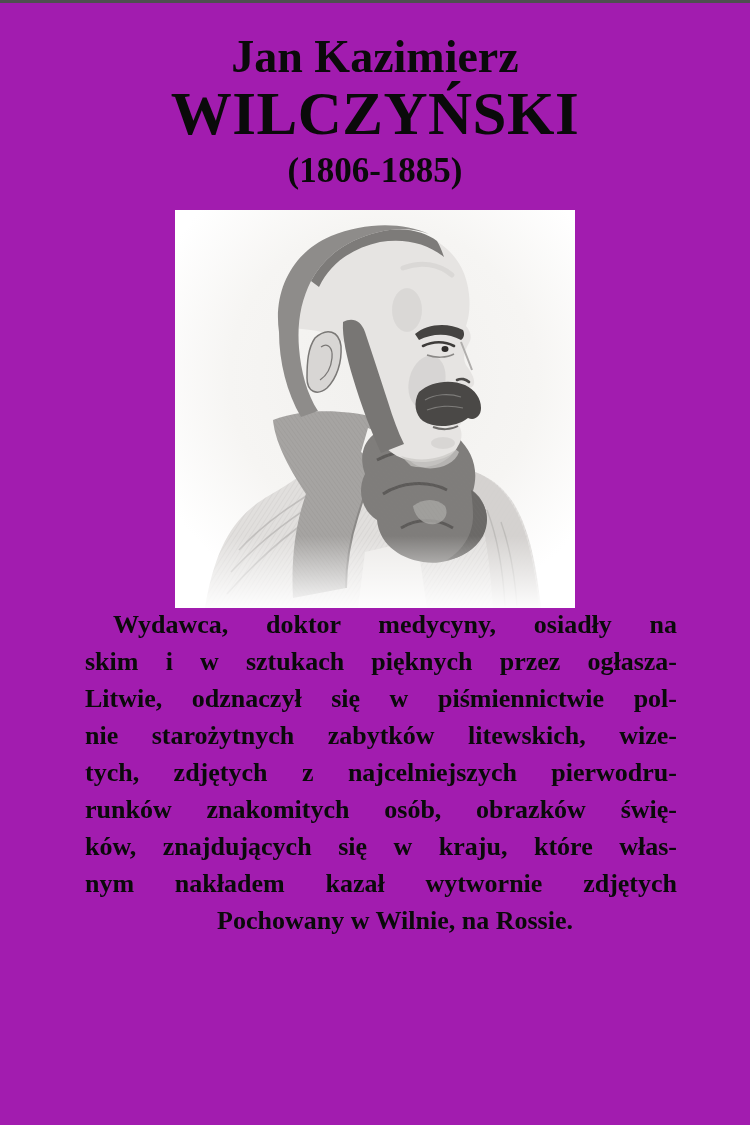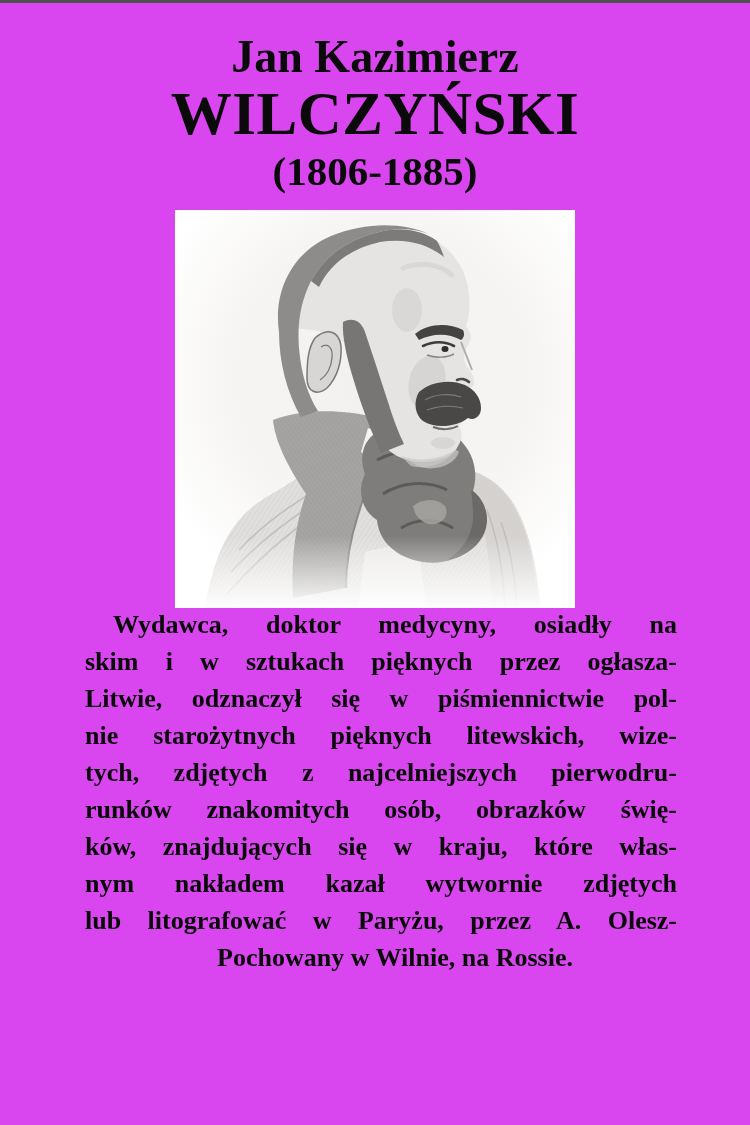--- a/index.html
+++ b/index.html
@@ -1,25 +1,25 @@
 <!DOCTYPE html>
 <html><head>
 <meta charset="utf-8">
 <style>
   html,body { margin:0; padding:0; background:#e9e9e9; }
   .page {
     position:relative; width:750px; height:1125px; margin:0 auto;
-    background:#d946ef; overflow:hidden;
+    background:#a21caf; overflow:hidden;
     font-family:"Liberation Serif", serif; font-weight:bold; color:#0a0a0a;
   }
   .topbar { position:absolute; top:0; left:0; width:750px; height:3px; background:#4f4f4f; }
   .title-block { position:absolute; top:30px; left:0; width:750px; text-align:center; }
   .t1 { font-size:46px; line-height:54px; }
   .t2 { font-size:61px; line-height:60px; letter-spacing:0.5px; }
-  .t3 { font-size:41px; line-height:54px; }
+  .t3 { font-size:35px; line-height:54px; }
   .portrait-wrap { position:absolute; left:175px; top:210px; width:400px; height:398px; }
   .portrait-wrap svg { display:block; width:400px; height:398px; }
   .body-text {
     position:absolute; left:85px; top:606px; width:592px;
     font-size:26px; line-height:37px;
   }
   .line { white-space:normal; }
   .line.j { text-align:justify; text-align-last:justify; }
   .line.ind { padding-left:28px;text-align:center; }
 </style>
@@ -111,21 +111,20 @@
       </g>
 
       <rect x="0" y="326" width="400" height="72" fill="url(#fade)"></rect>
     </svg>
   </div>
 
   <div class="body-text">
     <div class="line j ind">Wydawca, doktor medycyny, osiadły na</div>
     <div class="line j">skim i w sztukach pięknych przez ogłasza-</div>
     <div class="line j">Litwie, odznaczył się w piśmiennictwie pol-</div>
-    <div class="line j">nie starożytnych pięknych litewskich, wize-</div>
+    <div class="line j">nie starożytnych zabytków litewskich, wize-</div>
     <div class="line j">tych, zdjętych z najcelniejszych pierwodru-</div>
     <div class="line j">runków znakomitych osób, obrazków świę-</div>
     <div class="line j">ków, znajdujących się w kraju, które włas-</div>
     <div class="line j">nym nakładem kazał wytwornie zdjętych</div>
-    <div class="line j">lub litografować w Paryżu, przez A. Olesz-</div>
     <div class="line ind">Pochowany w Wilnie, na Rossie.</div>
   </div>
 </div>
 
 </body></html>

